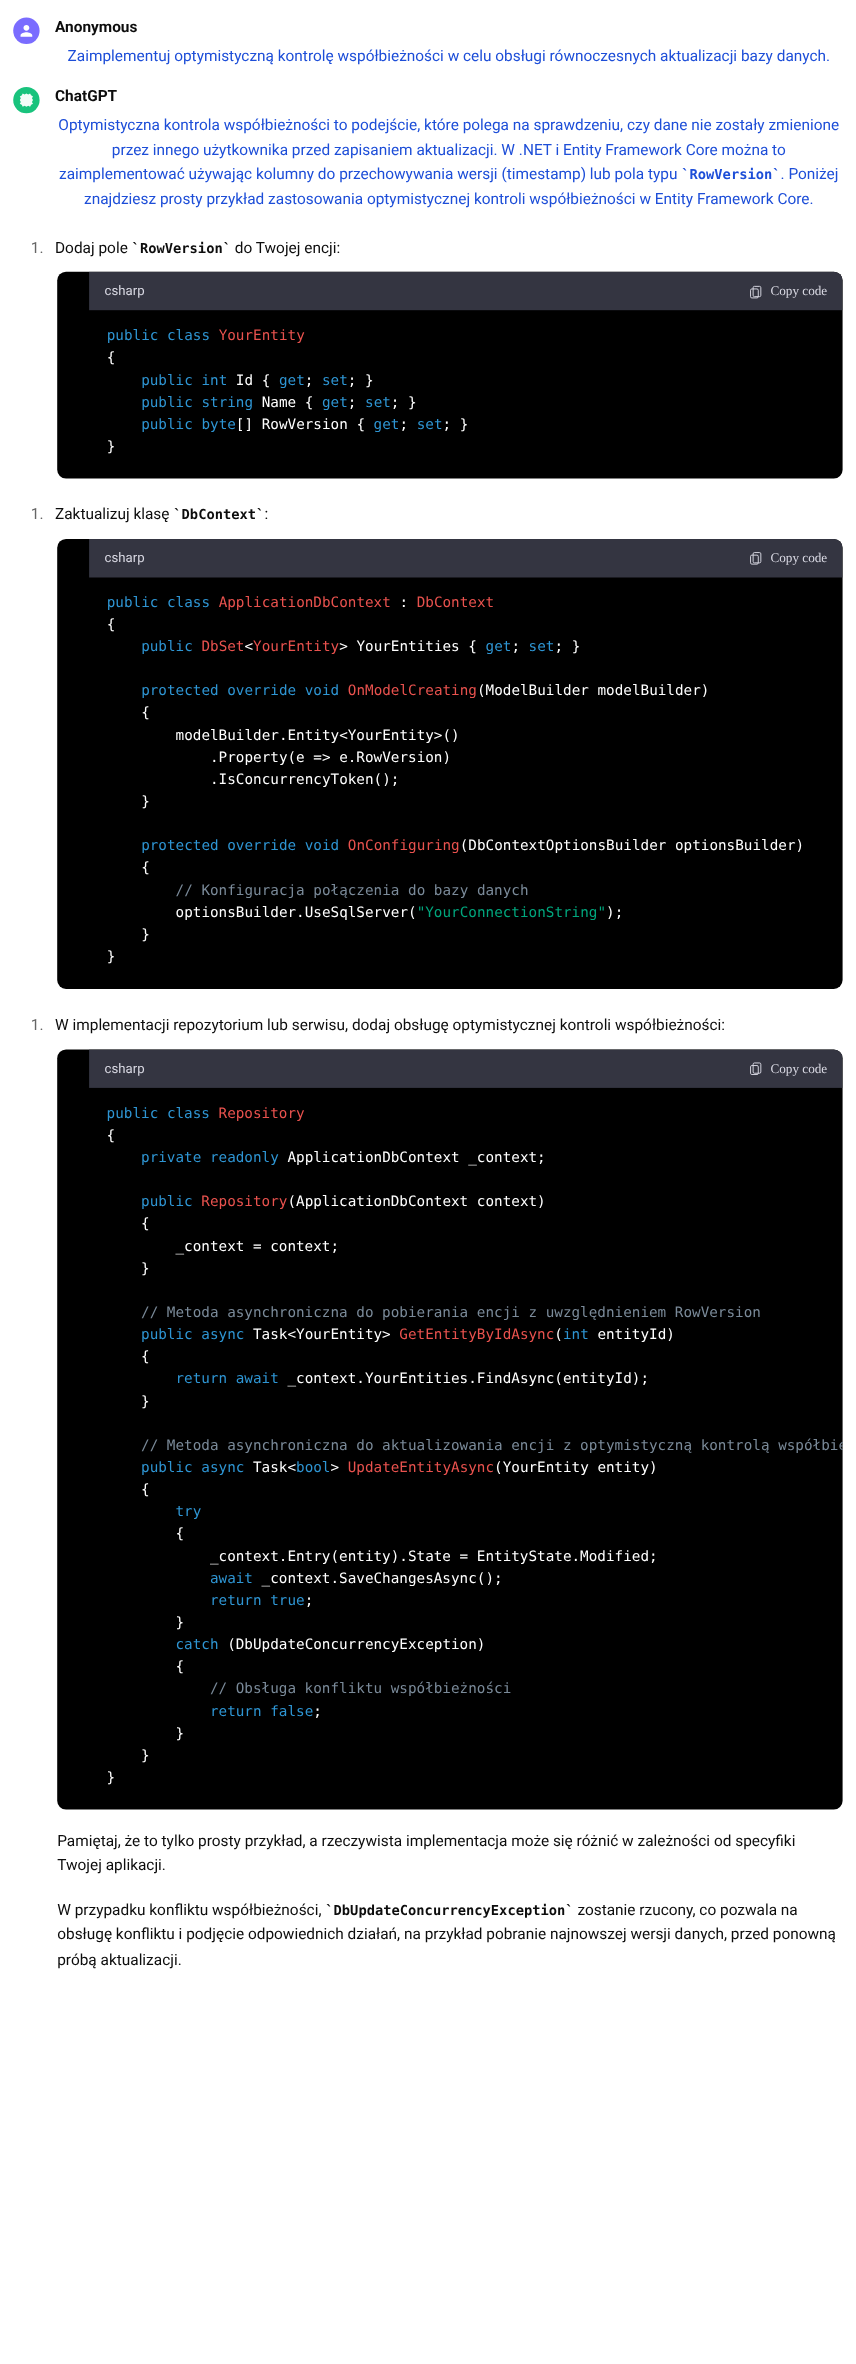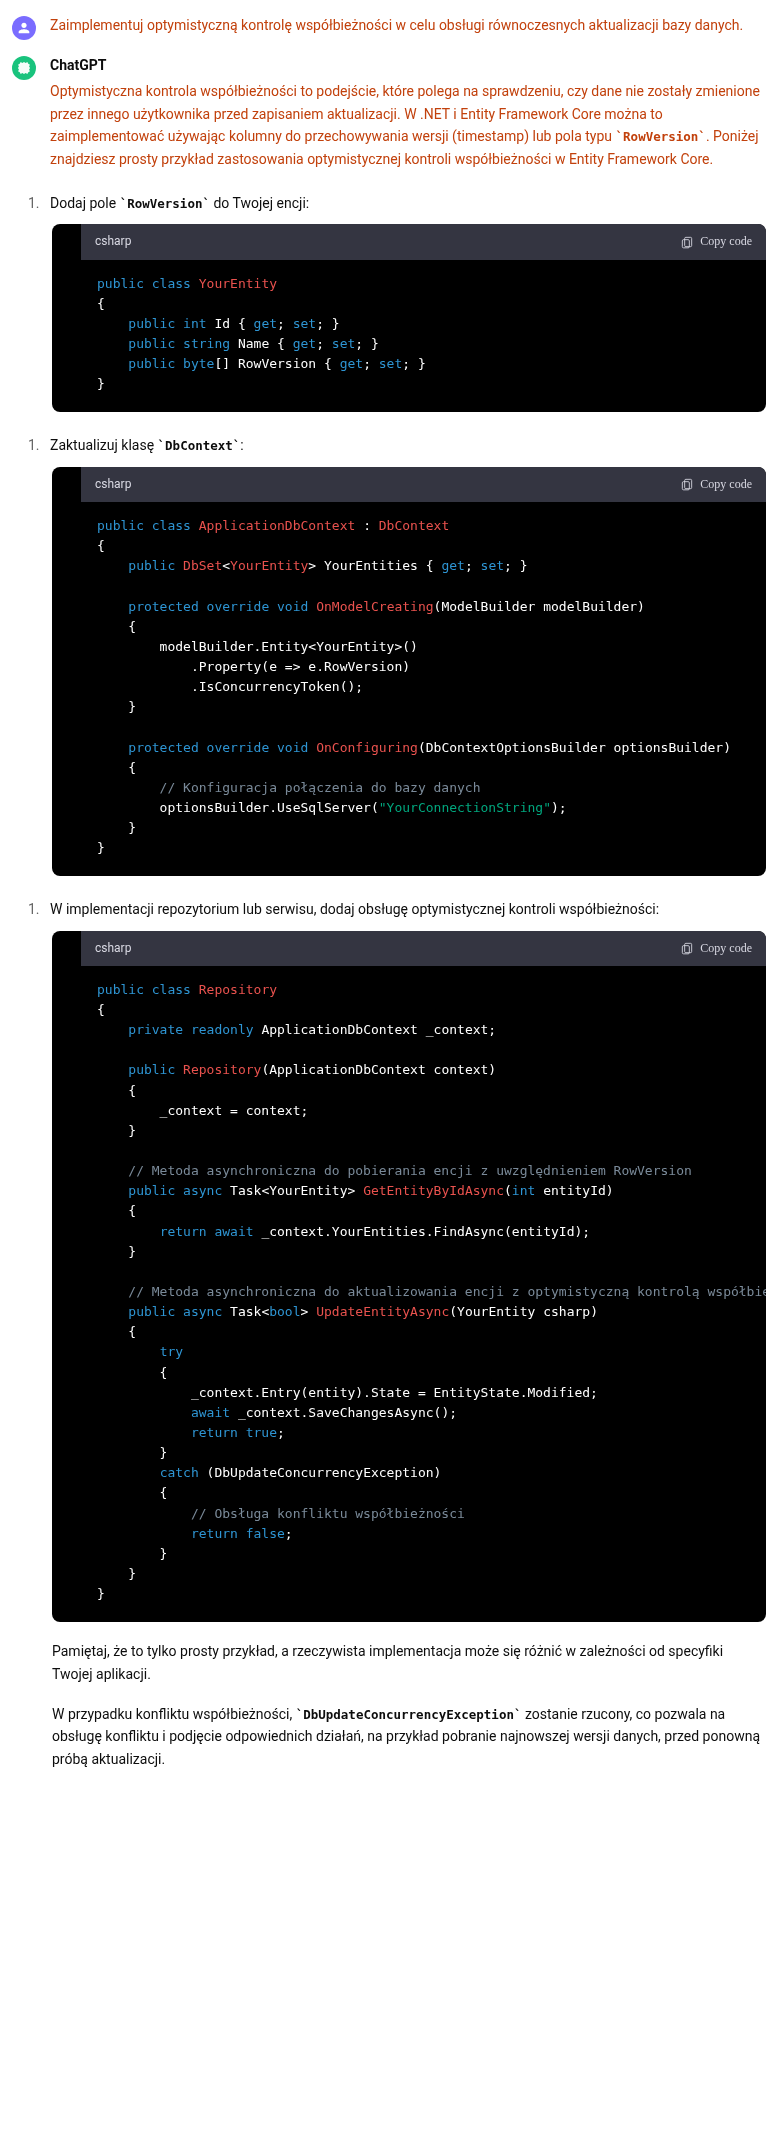--- a/index.html
+++ b/index.html
@@ -18,21 +18,21 @@
   .avatar {
     width: 24px; height: 24px; border-radius: 50%;
     flex: 0 0 24px; margin-right: 14px; margin-top: 2px;
     display: flex; align-items: center; justify-content: center;
   }
   .avatar-user { background: #7a6cff; }
   .avatar-assistant { background: #19c37d; }
   .avatar svg { width: 16px; height: 16px; fill: #fff; }
   .msg-body { flex: 1; min-width: 0; }
   .author { font-weight: 700; margin-bottom: 4px; }
-  .text { color: #c2410c; }
+  .text { color: #1d4ed8; text-align: center; }
   .ol-container { padding-left: 54px; }
   .ol-item { display:flex; margin: 22px 0 10px 0; }
   .ol-num { width: 22px; flex:0 0 22px; color:#666; }
   .ol-text { flex:1; }
   .inline-code {
     font-family: ui-monospace, SFMono-Regular, Menlo, Consolas, monospace;
     font-size: 12.5px;
     background: transparent;
     font-weight: 600;
   }
@@ -83,20 +83,21 @@
 
 <div class="container">
 
   <div class="msg">
     <div class="avatar avatar-user">
       <svg viewBox="0 0 24 24">
           <path d="M12 12c2.2 0 4-1.8 4-4s-1.8-4-4-4-4 1.8-4 4 1.8 4 4 4zm0 2c-2.7 0-8 1.3-8 4v2h16v-2c0-2.7-5.3-4-8-4z"></path>
         </svg>
     </div>
     <div class="msg-body">
+      <div class="author">Anonymous</div>
       <div class="text">Zaimplementuj optymistyczną kontrolę współbieżności w celu obsługi równoczesnych aktualizacji bazy danych.</div>
     </div>
   </div>
 
   <div class="msg">
     <div class="avatar avatar-assistant">
       <svg viewBox="0 0 24 24">
           <path d="M12 3l2.5 1.4L17 3l1.4 2.5L21 7l-1.4 2.5L21 12l-1.4 2.5L21 17l-2.5 1.4L17 21l-2.5-1.4L12 21l-2.5-1.4L7 21l-1.4-2.5L3 17l1.4-2.5L3 12l1.4-2.5L3 7l2.5-1.4L7 3l2.5 1.4z" fill="#fff" opacity="0.95"></path>
         </svg>
     </div>
@@ -201,21 +202,21 @@
 <span>        _context = context;</span>
 <span>    }</span>
 
 <span class="c">    // Metoda asynchroniczna do pobierania encji z uwzględnieniem RowVersion</span>
     <span class="k">public</span> <span class="k">async</span><span> Task&lt;YourEntity&gt; </span><span class="fn">GetEntityByIdAsync</span><span>(</span><span class="t">int</span><span> entityId)</span>
 <span>    {</span>
         <span class="k">return</span> <span class="k">await</span><span> _context.YourEntities.FindAsync(entityId);</span>
 <span>    }</span>
 
 <span class="c">    // Metoda asynchroniczna do aktualizowania encji z optymistyczną kontrolą współbieżności</span>
-    <span class="k">public</span> <span class="k">async</span><span> Task&lt;</span><span class="t">bool</span><span>&gt; </span><span class="fn">UpdateEntityAsync</span><span>(YourEntity csharp)</span>
+    <span class="k">public</span> <span class="k">async</span><span> Task&lt;</span><span class="t">bool</span><span>&gt; </span><span class="fn">UpdateEntityAsync</span><span>(YourEntity entity)</span>
 <span>    {</span>
         <span class="k">try</span>
 <span>        {</span>
 <span>            _context.Entry(entity).State = EntityState.Modified;</span>
             <span class="k">await</span><span> _context.SaveChangesAsync();</span>
             <span class="k">return</span> <span class="k">true</span><span>;</span>
 <span>        }</span>
         <span class="k">catch</span><span> (DbUpdateConcurrencyException)</span>
 <span>        {</span>
 <span class="c">            // Obsługa konfliktu współbieżności</span>

